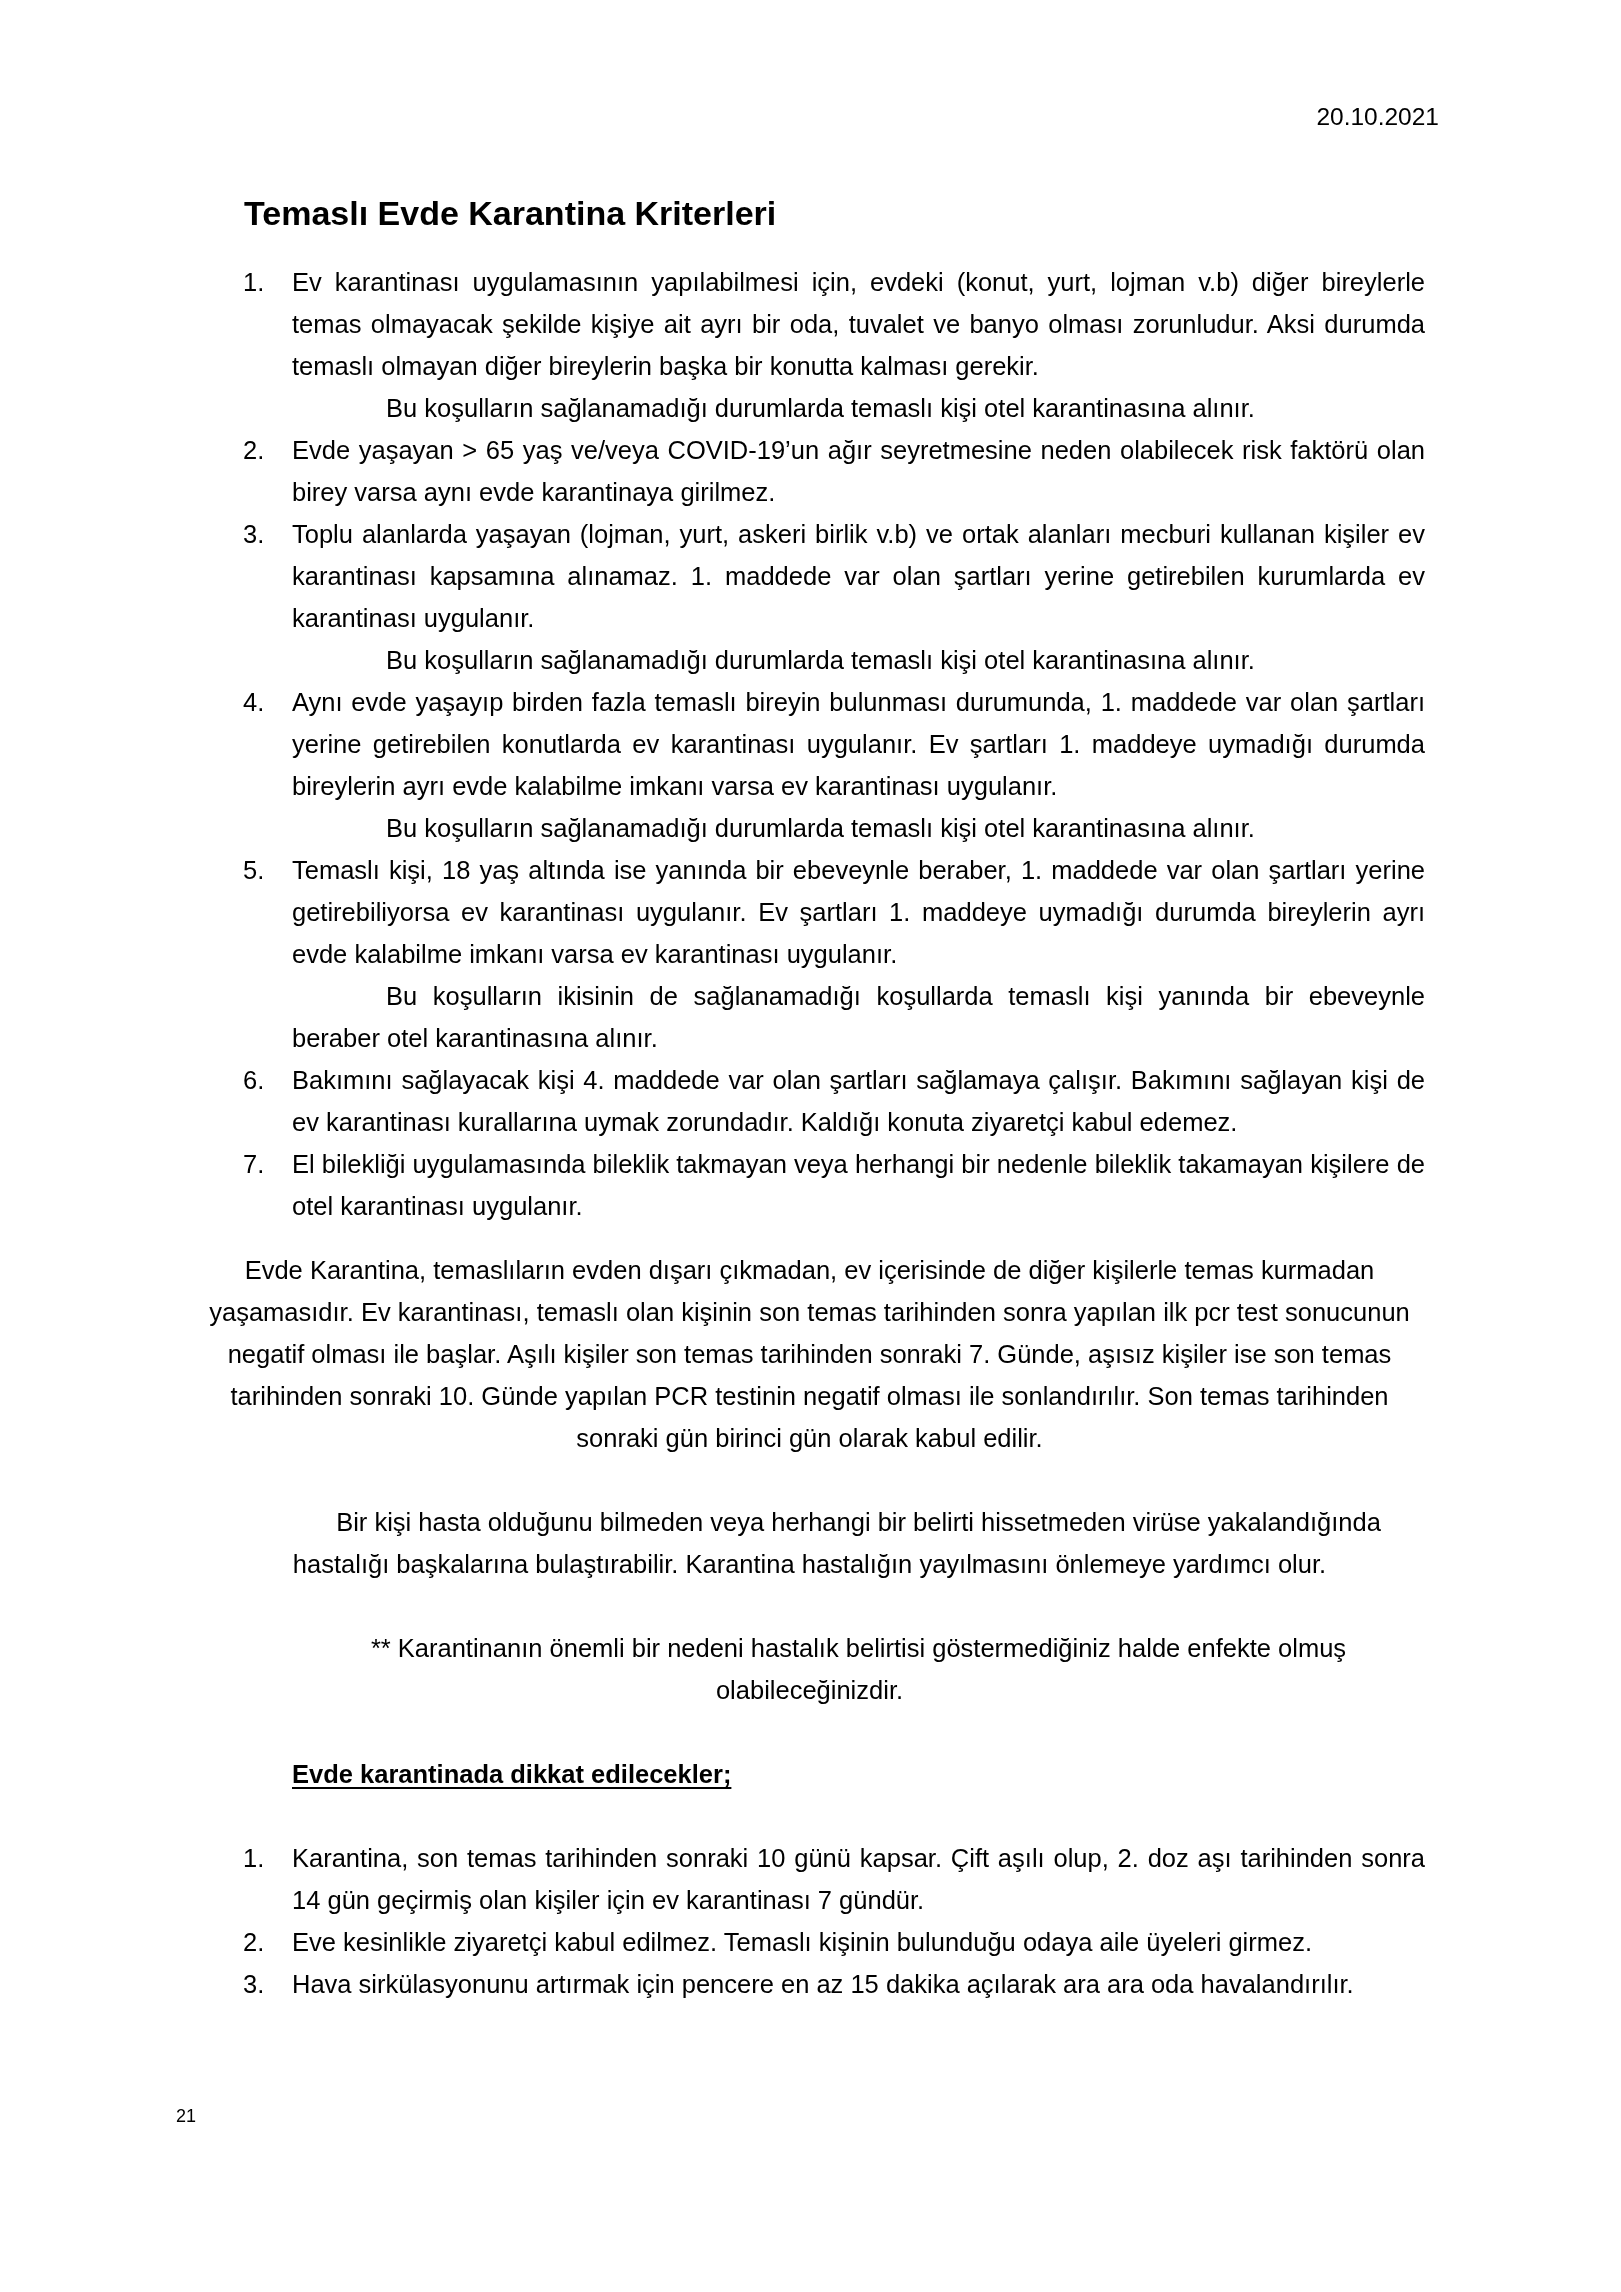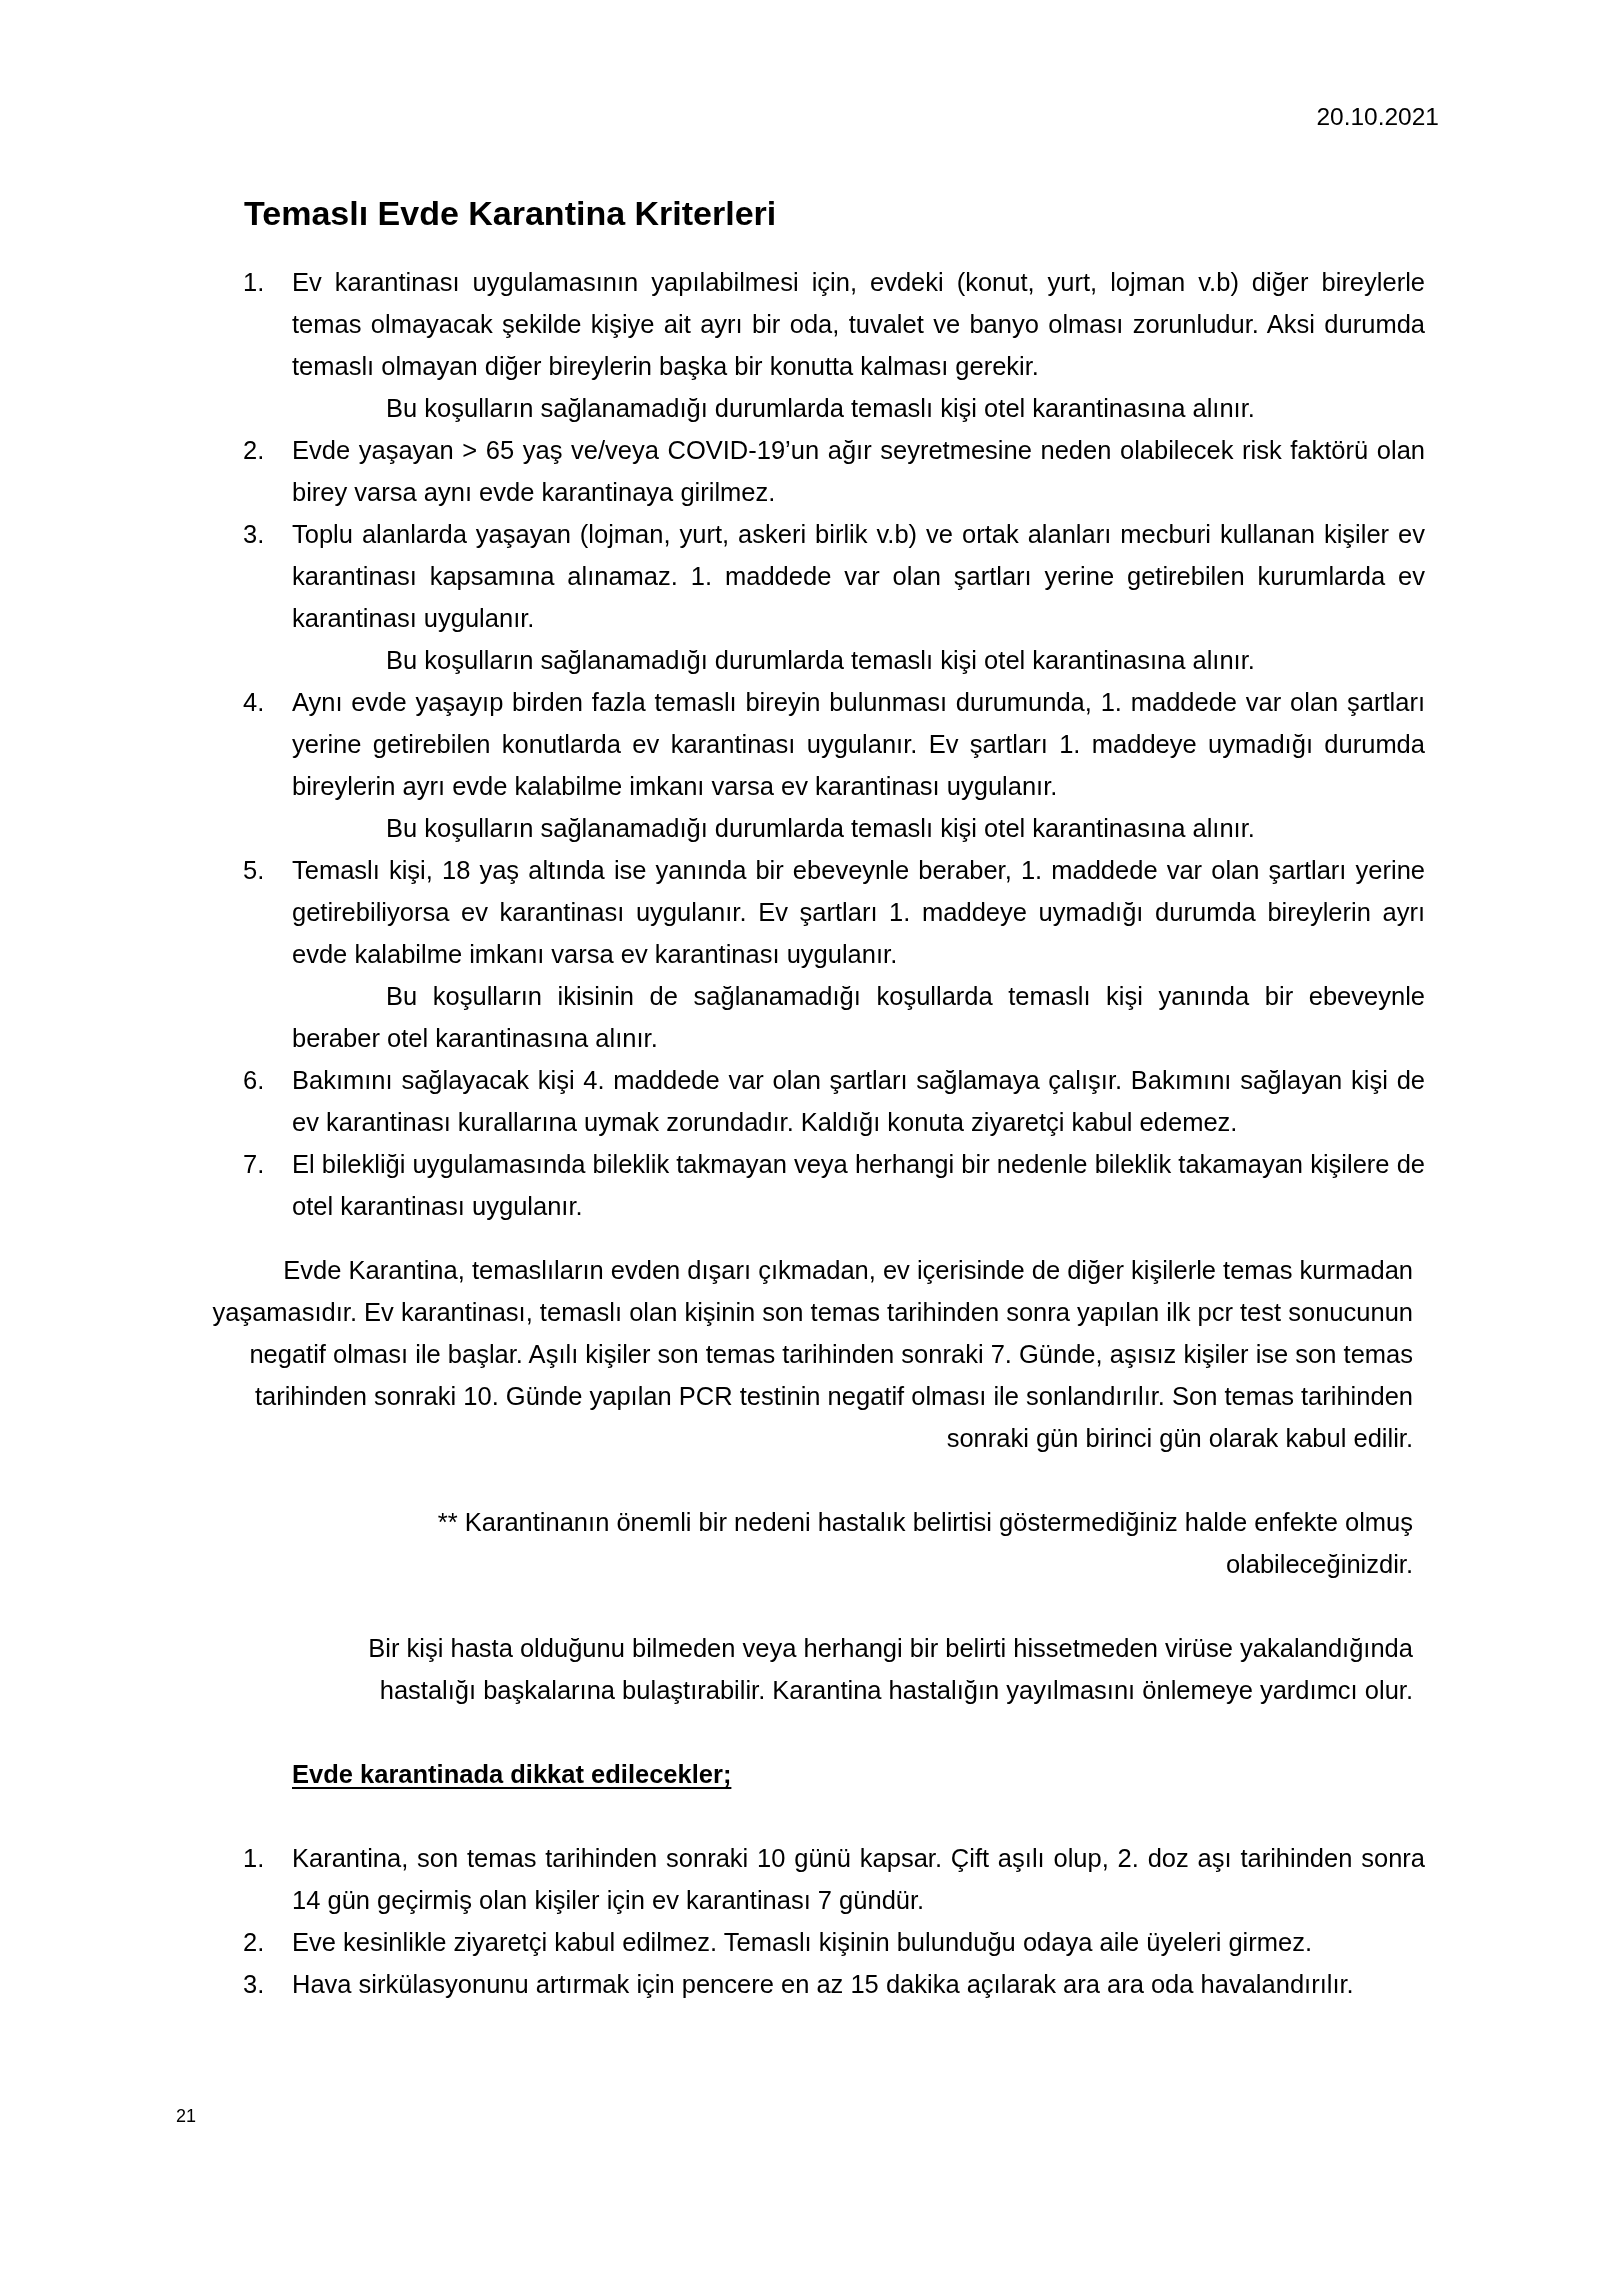--- a/index.html
+++ b/index.html
@@ -58,21 +58,21 @@
       top: 0;
     }
     .item-line { display: block; }
     .indent-line {
       display: block;
       text-indent: 94px;
       text-align: justify;
     }
     .para {
       margin: 12px;
-      text-align: right;
+      text-align: center;
     }
     .para.first { margin-top: 21.6px; }
     .para.gap { margin-top: 42px; }
     .para .indent-first { display: inline-block; width: 98px; }
     .care-heading {
       margin: 42px 0 0 0;
       padding-left: 98px;
       font-weight: bold;
       text-decoration: underline;
       text-decoration-thickness: 2px;
@@ -126,23 +126,23 @@
       <span class="item-line">Bakımını sağlayacak kişi 4. maddede var olan şartları sağlamaya çalışır. Bakımını sağlayan kişi de ev karantinası kurallarına uymak zorundadır. Kaldığı konuta ziyaretçi kabul edemez.</span>
     </li>
     <li class="crit-item">
       <span class="item-num">7.</span>
       <span class="item-line">El bilekliği uygulamasında bileklik takmayan veya herhangi bir nedenle bileklik takamayan kişilere de otel karantinası uygulanır.</span>
     </li>
   </ol>
 
   <p class="para first">Evde Karantina, temaslıların evden dışarı çıkmadan, ev içerisinde de diğer kişilerle temas kurmadan yaşamasıdır. Ev karantinası, temaslı olan kişinin son temas tarihinden sonra yapılan ilk pcr test sonucunun negatif olması ile başlar. Aşılı kişiler son temas tarihinden sonraki 7. Günde, aşısız kişiler ise son temas tarihinden sonraki 10. Günde yapılan PCR testinin negatif olması ile sonlandırılır. Son temas tarihinden sonraki gün birinci gün olarak kabul edilir.</p>
 
+  <p class="para gap"><span class="indent-first"></span><span>Bir kişi hasta olduğunu bilmeden veya herhangi bir belirti hissetmeden virüse yakalandığında hastalığı başkalarına bulaştırabilir. Karantina hastalığın yayılmasını önlemeye yardımcı olur.</span></p>
+
   <p class="para gap"><span class="indent-first"></span><span>** Karantinanın önemli bir nedeni hastalık belirtisi göstermediğiniz halde enfekte olmuş olabileceğinizdir.</span></p>
-
-  <p class="para gap"><span class="indent-first"></span><span>Bir kişi hasta olduğunu bilmeden veya herhangi bir belirti hissetmeden virüse yakalandığında hastalığı başkalarına bulaştırabilir. Karantina hastalığın yayılmasını önlemeye yardımcı olur.</span></p>
 
   <p class="care-heading">Evde karantinada dikkat edilecekler;</p>
 
   <ol class="care-list">
     <li class="care-item">
       <span class="item-num">1.</span>
       <span class="item-line">Karantina, son temas tarihinden sonraki 10 günü kapsar. Çift aşılı olup, 2. doz aşı tarihinden sonra 14 gün geçirmiş olan kişiler için ev karantinası 7 gündür.</span>
     </li>
     <li class="care-item">
       <span class="item-num">2.</span>

